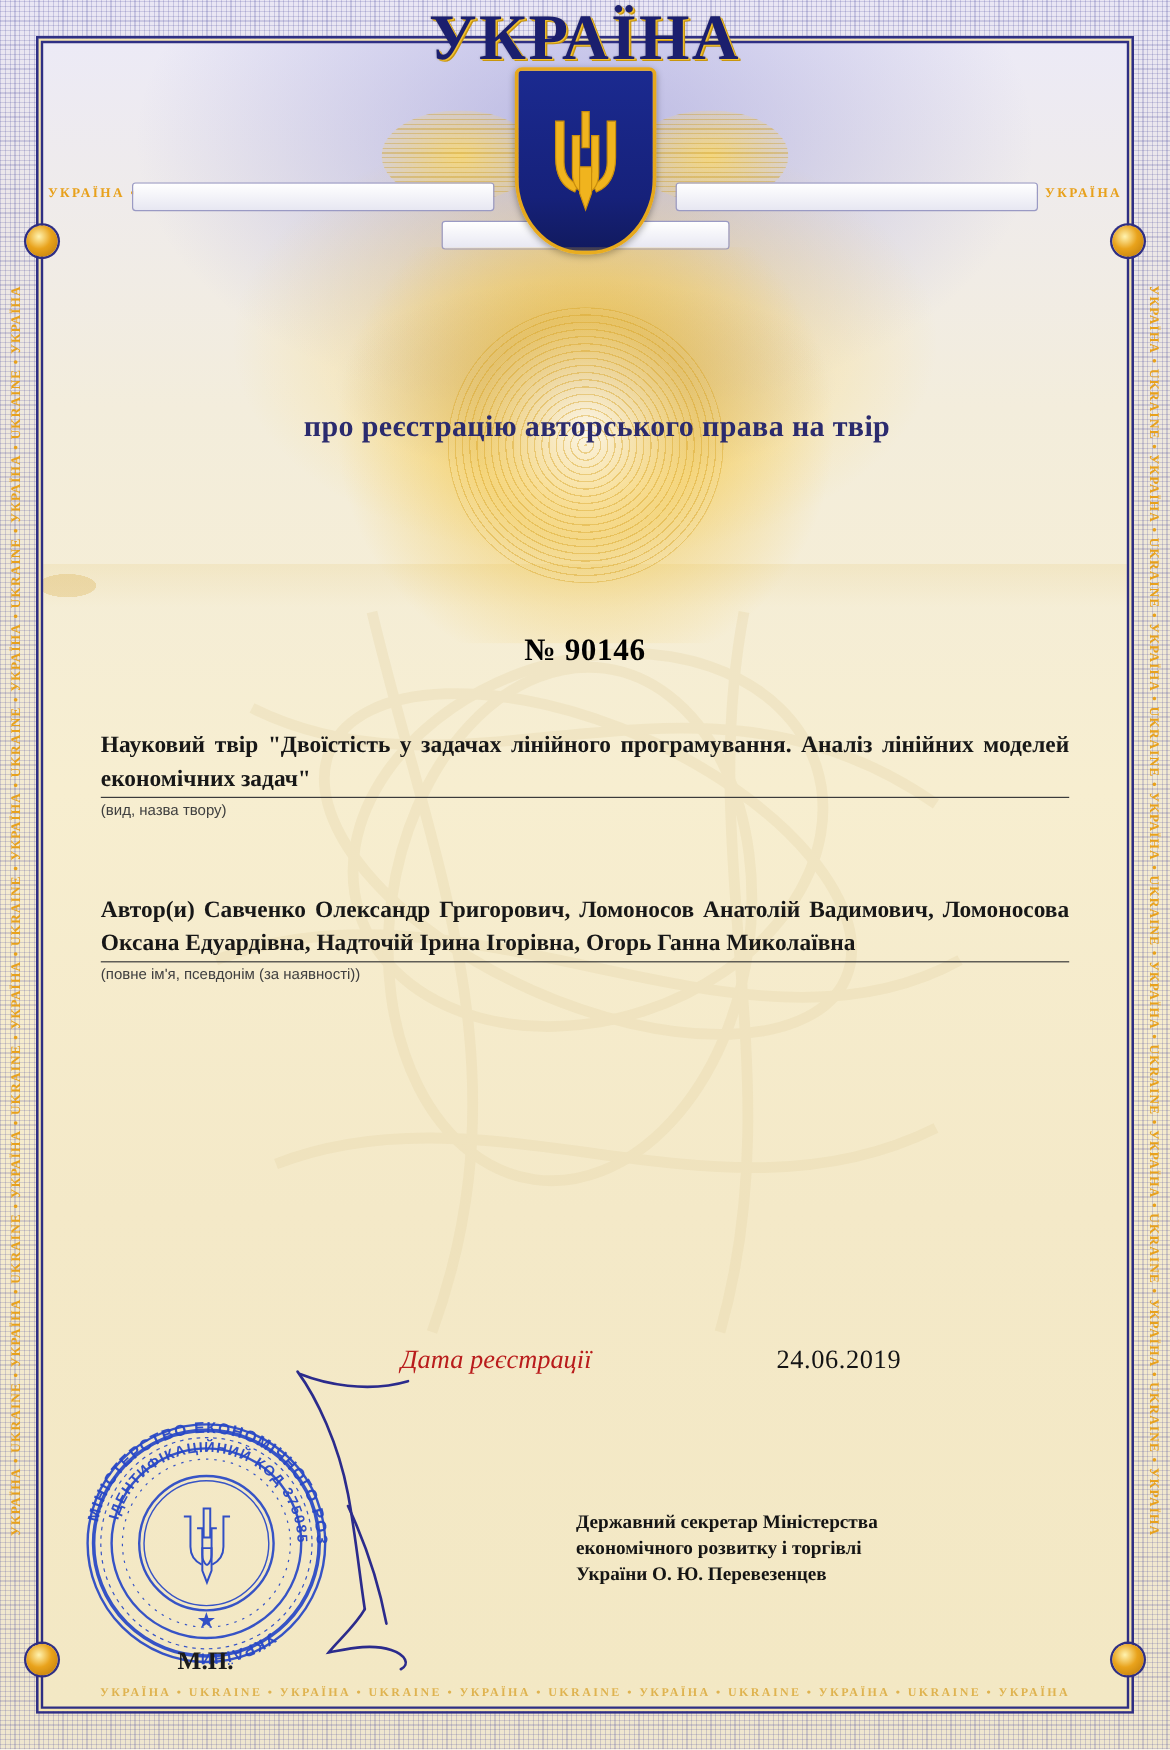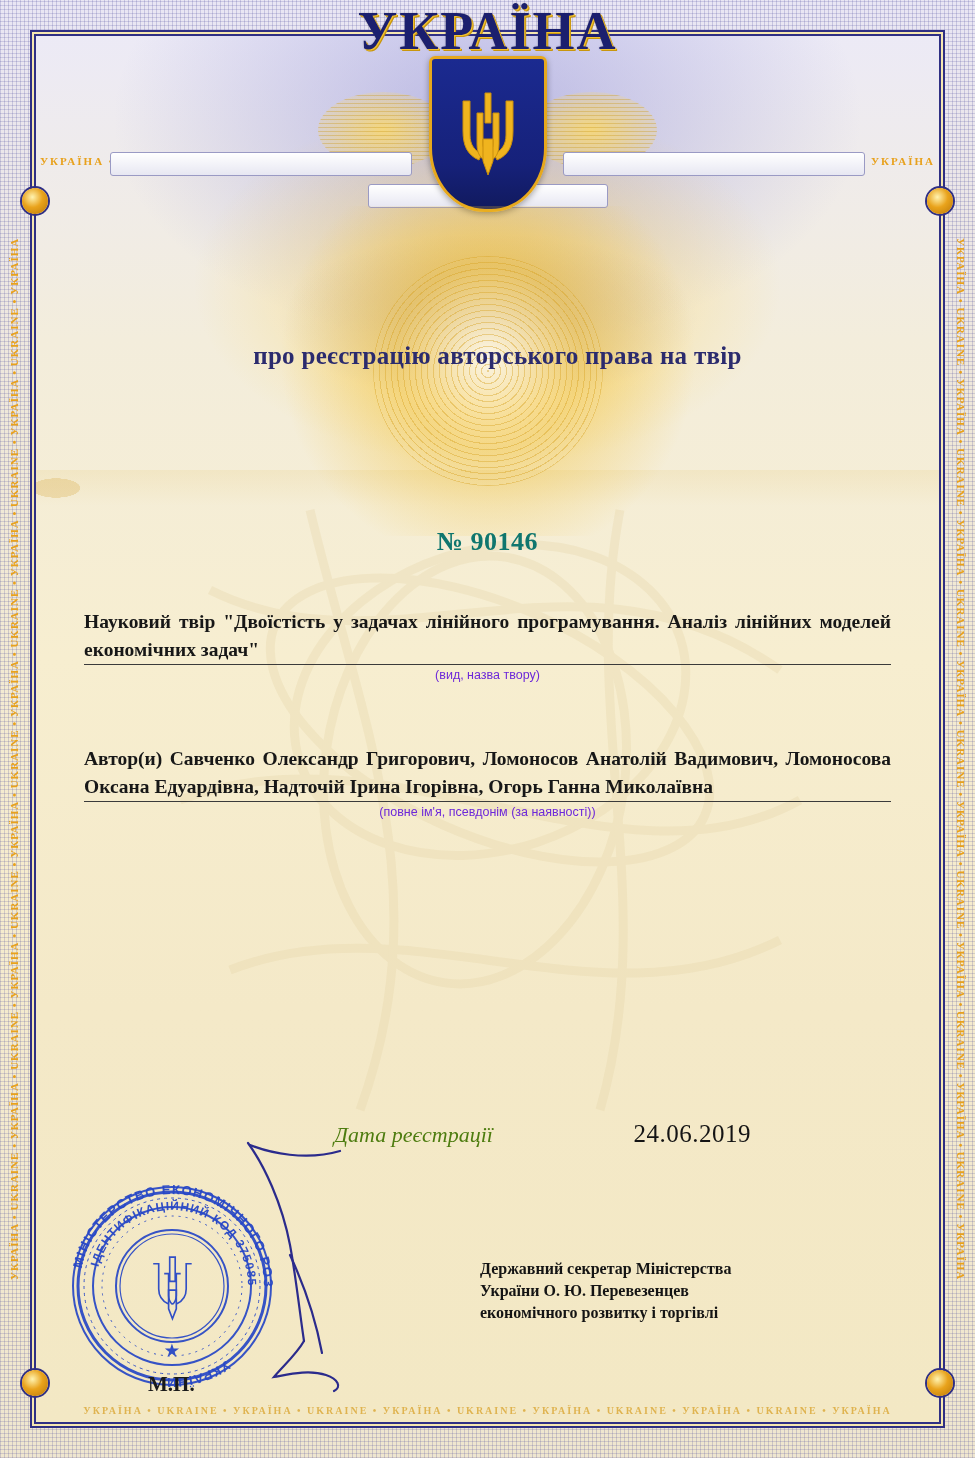--- a/index.html
+++ b/index.html
@@ -230,21 +230,21 @@
   }
 
   
   .doc-number {
     position: absolute;
     top: 527px;
     left: 0; right: 0;
     text-align: center;
     font-size: 26px;
     font-weight: bold;
-    color: #0f766e;
+    color: #000000;
     letter-spacing: .5px;
   }
 
   .field {
     position: absolute;
     left: 84px;
     right: 84px;
   }
   .field-text {
     font-size: 19.5px;
@@ -252,47 +252,47 @@
     color: #171717;
     line-height: 1.42;
     text-align: justify;
     text-justify: inter-word;
   }
   .field-rule {
     border-bottom: 1px solid #3b3b3b;
     margin-top: 1px;
   }
   .field-caption {
-    text-align: center;
+    text-align: left;
     font-family: "Liberation Sans", sans-serif;
     font-size: 12.5px;
-    color: #6d28d9;
+    color: #404040;
     margin-top: 3px;
     font-weight: normal;
   }
 
   #work-field { top: 608px; }
   #authors-field { top: 745px; }
 
   .reg-row {
     position: absolute;
     top: 1120px;
     left: 84px;
     right: 84px;
     display: flex;
     align-items: baseline;
   }
   .reg-label {
     font-size: 22px;
     font-style: italic;
-    color: #4d7c0f;
+    color: #b91c1c;
     margin-left: 250px;
   }
   .reg-date {
-    font-size: 25px;
+    font-size: 22px;
     color: #141414;
     margin-left: auto;
     margin-right: 140px;
     letter-spacing: .5px;
   }
 
   .signer {
     position: absolute;
     left: 480px;
     right: 60px;
@@ -420,22 +420,22 @@
     <div class="field-caption">(повне ім'я, псевдонім (за наявності))</div>
   </div>
 
   <div class="reg-row">
     <div class="reg-label">Дата реєстрації</div>
     <div class="reg-date">24.06.2019</div>
   </div>
 
   <div class="signer">
     <div>Державний секретар Міністерства</div>
+    <div>економічного розвитку і торгівлі</div>
     <div>України  О. Ю. Перевезенцев</div>
-    <div>економічного розвитку і торгівлі</div>
   </div>
 
   <svg class="stamp" viewBox="0 0 240 215">
     <defs>
       <path id="outerArc" d="M 120,205 m -95,0 a 95,95 0 1,1 190,0 a 95,95 0 1,1 -190,0"></path>
       <path id="arcTop" d="M 28,112 a 92,92 0 0,1 184,0"></path>
       <path id="arcBottom" d="M 212,112 a 92,92 0 0,1 -184,0"></path>
       <path id="arcTop2" d="M 44,112 a 76,76 0 0,1 152,0"></path>
       <path id="arcBottom2" d="M 196,112 a 76,76 0 0,1 -152,0"></path>
     </defs>

